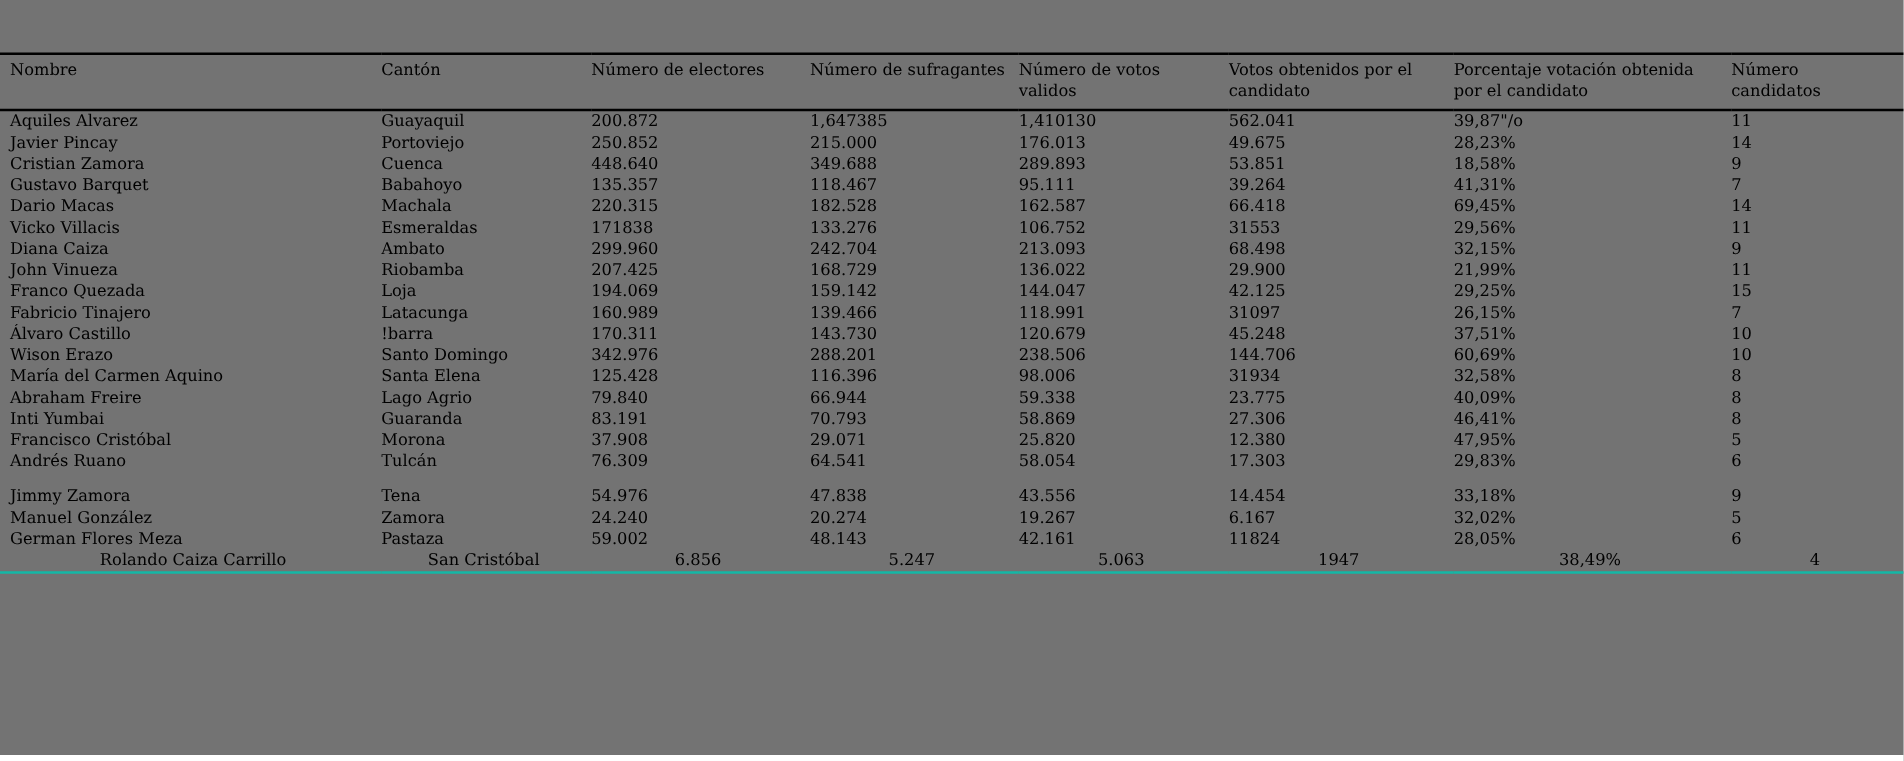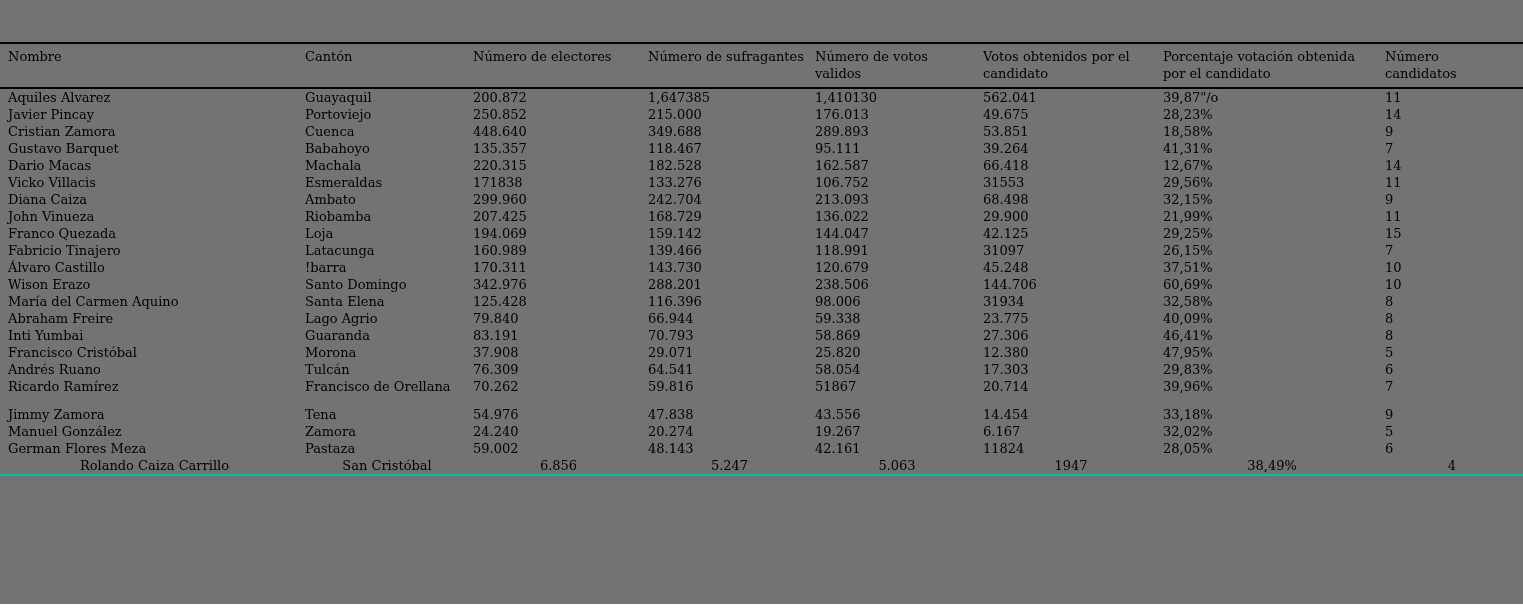--- a/index.html
+++ b/index.html
@@ -116,21 +116,21 @@
           <td>41,31%</td>
           <td>7</td>
         </tr>
         <tr>
           <td>Dario Macas</td>
           <td>Machala</td>
           <td>220.315</td>
           <td>182.528</td>
           <td>162.587</td>
           <td>66.418</td>
-          <td>12,67%</td>
+          <td>69,45%</td>
           <td>14</td>
         </tr>
         <tr>
           <td>Vicko Villacis</td>
           <td>Esmeraldas</td>
           <td>171838</td>
           <td>133.276</td>
           <td>106.752</td>
           <td>31553</td>
           <td>29,56%</td>
@@ -239,30 +239,20 @@
         <tr>
           <td>Andrés Ruano</td>
           <td>Tulcán</td>
           <td>76.309</td>
           <td>64.541</td>
           <td>58.054</td>
           <td>17.303</td>
           <td>29,83%</td>
           <td>6</td>
         </tr>
-        <tr>
-          <td>Ricardo Ramírez</td>
-          <td>Francisco de Orellana</td>
-          <td>70.262</td>
-          <td>59.816</td>
-          <td>51867</td>
-          <td>20.714</td>
-          <td>39,96%</td>
-          <td>7</td>
-        </tr>
         <tr class="spacer">
           <td colspan="8"></td>
         </tr>
         <tr>
           <td>Jimmy Zamora</td>
           <td>Tena</td>
           <td>54.976</td>
           <td>47.838</td>
           <td>43.556</td>
           <td>14.454</td>

